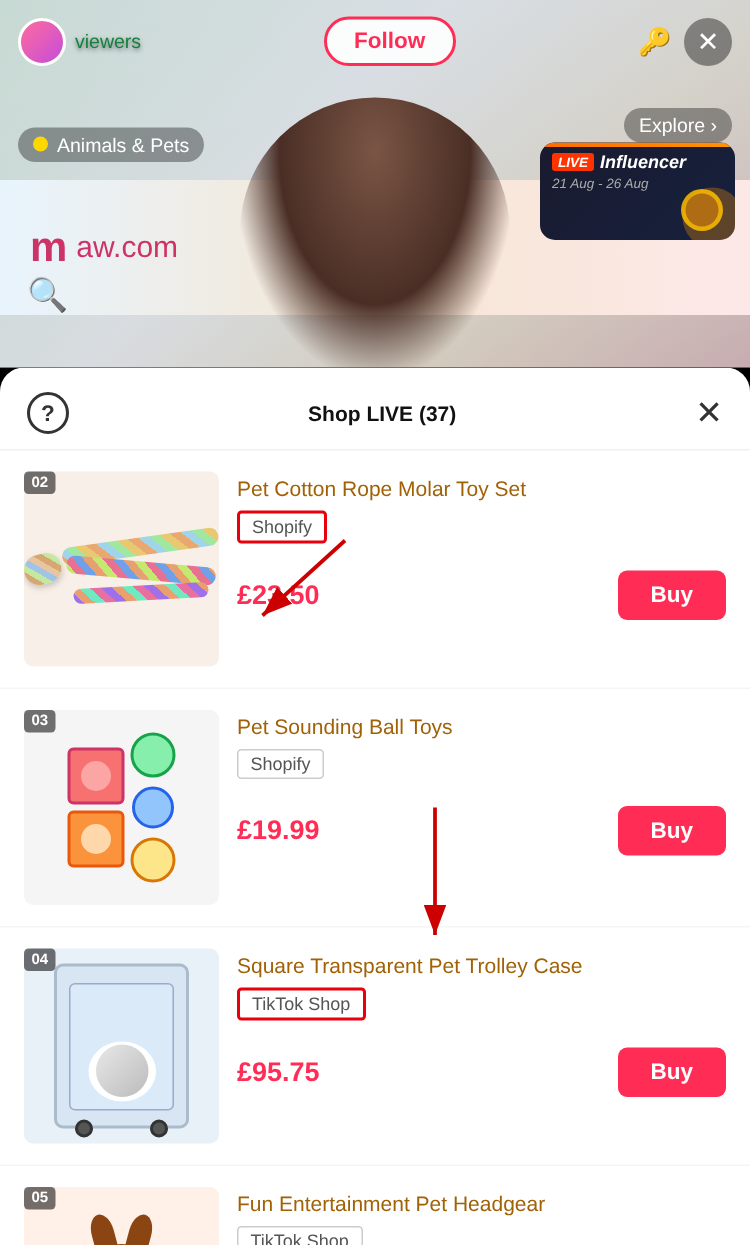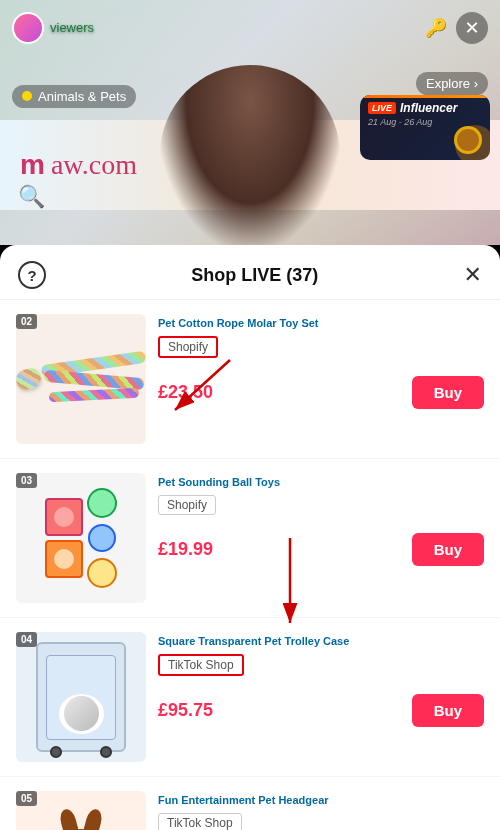--- a/index.html
+++ b/index.html
@@ -217,21 +217,21 @@
       display: flex;
       align-items: center;
       justify-content: center;
       font-size: 15px;
       font-weight: bold;
       color: #333;
       cursor: pointer;
     }
 
     .shop-title {
-      font-size: 18px;
+      font-size: 14px;
       font-weight: 700;
       color: #111;
     }
 
     .shop-close-icon {
       font-size: 22px;
       color: #333;
       cursor: pointer;
     }
 
@@ -332,23 +332,23 @@
       align-items: center;
       justify-content: center;
     }
 
     .product-info {
       flex: 1;
       padding-top: 2px;
     }
 
     .product-name {
-      font-size: 11px;
-      font-weight: 700;
-      color: #0369a1;
+      font-size: 14px;
+      font-weight: 400;
+      color: #a16207;
       line-height: 1.3;
       margin-bottom: 6px;
     }
 
     .product-store {
       display: inline-block;
       font-size: 12px;
       color: #555;
       border: 1px solid #ccc;
       padding: 2px 8px;
@@ -398,33 +398,34 @@
     }
   </style>
 </head>
 <body>
 
 <div class="live-area">
   <div class="live-bg-blur"></div>
 
   <div class="live-store-bg">
     <span class="store-logo-text">m</span>
-    <span class="store-url" style="color:#cc3366; font-size:28px; margin-left:4px;font-family:Liberation Serif, serif;">aw.com</span>
+    <span class="store-url" style="color:#cc3366; font-size:20px; margin-left:4px;">aw.com</span>
   </div>
 
   <div style="position:absolute;bottom:0;left:50%;transform:translateX(-50%);width:180px;height:180px;background:radial-gradient(ellipse at 50% 20%, #7a5545 0%, #4a2e25 50%, transparent 75%);border-radius:50% 50% 0 0;"></div>
 
   <div style="position:absolute;bottom:35px;left:18px;color:rgba(255,255,255,0.85);font-size:22px;">🔍</div>
 </div>
 
 <div class="top-bar">
   <div class="viewers-section">
     <div class="avatar-circle"></div>
     <span class="viewers-text">viewers</span>
   </div>
+  <button class="follow-btn">Follow</button>
   <div style="display:flex;align-items:center;gap:8px;">
     <span style="color:white;font-size:18px;">🔑</span>
     <div class="close-btn">✕</div>
   </div>
 </div>
 
 <div class="category-bar">
   <div class="category-tag">
     <div class="category-dot"></div>
     <span>Animals &amp; Pets</span>

